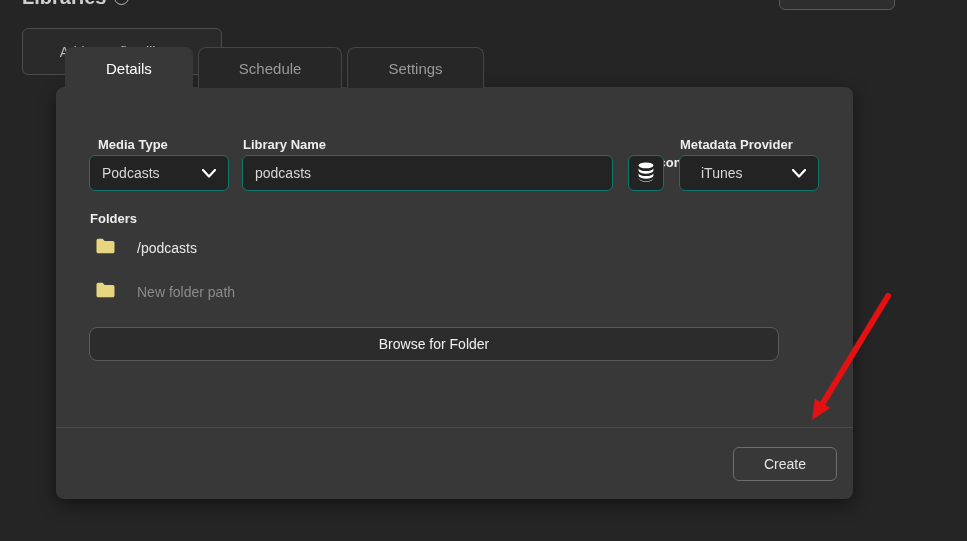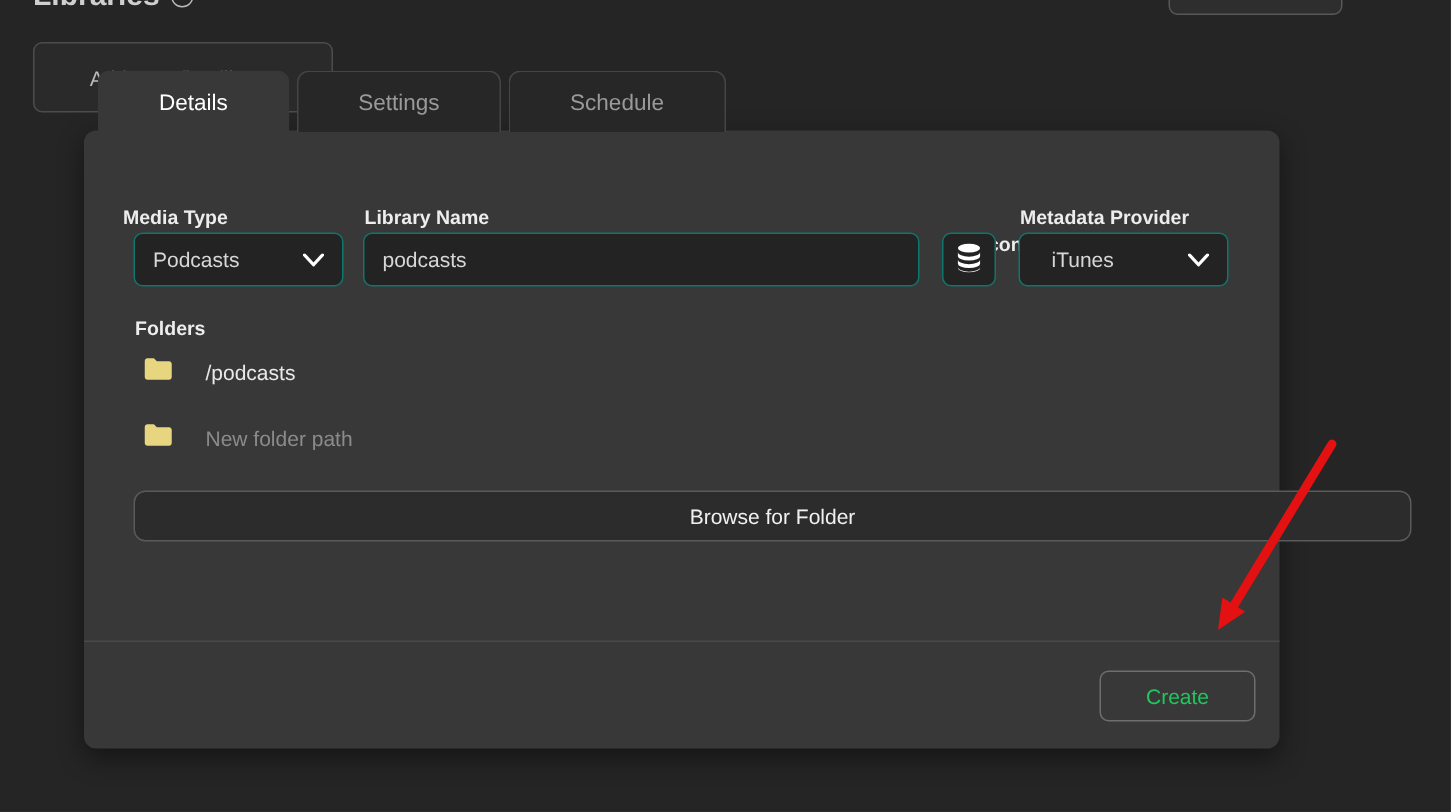--- a/index.html
+++ b/index.html
@@ -76,34 +76,34 @@
   .folder-row { position:absolute; display:flex; align-items:center; gap:22px; height:22px; }
   .folder-path { font-size:14px; color:#e9e9e9; }
   .folder-input {
     background:transparent; border:none; outline:none;
     color:#e9e9e9; font-size:14px; width:300px;
     font-family:"Liberation Sans","DejaVu Sans",sans-serif;
   }
   .folder-input::placeholder { color:#8b8b8b; }
 
   .browse-btn {
-    position:absolute; left:33px; top:240px; width:852px; height:34px;
+    position:absolute; left:33px; top:240px; width:690px; height:34px;
     background:#2c2c2c; border:1px solid #5a5a5a; border-radius:8px;
     color:#f0f0f0; font-size:14px;
     display:flex; align-items:center; justify-content:center; cursor:pointer;
   }
 
   .footer-divider {
     position:absolute; left:0; top:340px; width:100%; height:0;
     border-top:1px solid #4a4a4a;
   }
   .create-btn {
     position:absolute; left:677px; top:360px; width:104px; height:34px;
     background:transparent; border:1px solid #6e6e6e; border-radius:6px;
-    color:#22c55e; font-size:14px;
+    color:#e5e5e5; font-size:14px;
     display:flex; align-items:center; justify-content:center; cursor:pointer;
   }
 
   .arrow-overlay { position:absolute; inset:0; z-index:10; pointer-events:none; }
 </style>
 </head>
 <body>
 
 <div class="screen">
 
@@ -116,30 +116,30 @@
     <span>Add your first library</span>
   </button>
 
   <div class="topright-partial-btn"></div>
 
   <div class="tabs">
     <div class="tab active">
       <span>Details</span>
     </div>
     <div class="tab">
+      <span>Schedule</span>
+    </div>
+    <div class="tab">
       <span>Settings</span>
     </div>
-    <div class="tab">
-      <span>Schedule</span>
-    </div>
   </div>
 
   <div class="modal-panel">
 
-    <div class="field-label" style="left:26px; top:50px;">Media Type</div>
+    <div class="field-label" style="left:42px; top:50px;">Media Type</div>
     <div class="field-label" style="left:187px; top:50px;">Library Name</div>
     <div class="field-label" style="left:571px; top:68px;padding-left:28px;">Icon</div>
     <div class="field-label" style="left:624px; top:50px;">Metadata Provider</div>
 
     <div class="ctl select" style="left:33px; top:68px; width:140px;">
       <span>Podcasts</span>
       <span class="chev">
         <svg width="14" height="9" viewBox="0 0 14 9">
             <path d="M1 1 L7 7.5 L13 1" fill="none" stroke="#ffffff" stroke-width="2.2" stroke-linecap="round" stroke-linejoin="round"></path>
           </svg>

